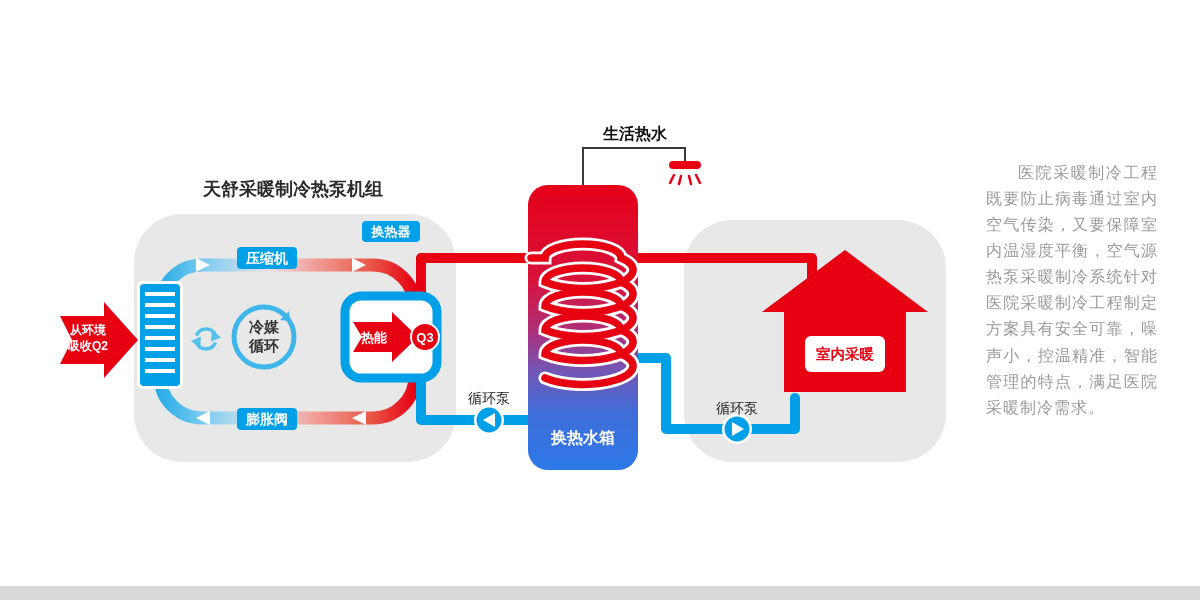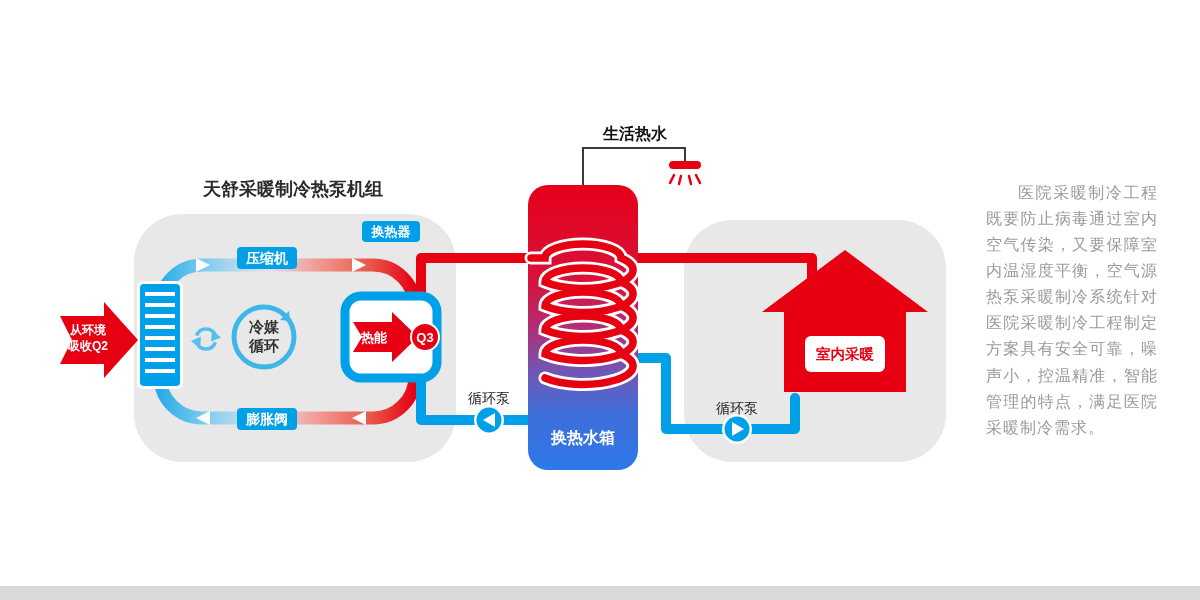--- a/index.html
+++ b/index.html
@@ -1,21 +1,21 @@
 <!DOCTYPE html>
 <html><head>
 <meta charset="utf-8">
 <style>
   html,body{margin:0;padding:0;background:#fff;}
   #stage{position:relative;width:1200px;height:600px;background:#ffffff;overflow:hidden;
          font-family:"Liberation Sans","DejaVu Sans",sans-serif;}
   svg text{font-family:"Liberation Sans","DejaVu Sans",sans-serif;}
   #desc{position:absolute;left:986px;top:160px;width:172px;
         font-size:16px;line-height:1.63;color:#9a9a9a;
-        text-align:justify;text-indent:2em;letter-spacing:1px;margin-top:20px;}
+        text-align:justify;text-indent:2em;letter-spacing:1px;}
   #footer-strip{position:absolute;left:0;bottom:0;width:1200px;height:14px;background:#d9d9d9;}
 </style>
 </head>
 <body>
 
 <div id="stage">
 
 <svg width="1200" height="600" viewBox="0 0 1200 600">
   <defs>
     <linearGradient id="loopGrad" x1="0" y1="0" x2="1" y2="0">

